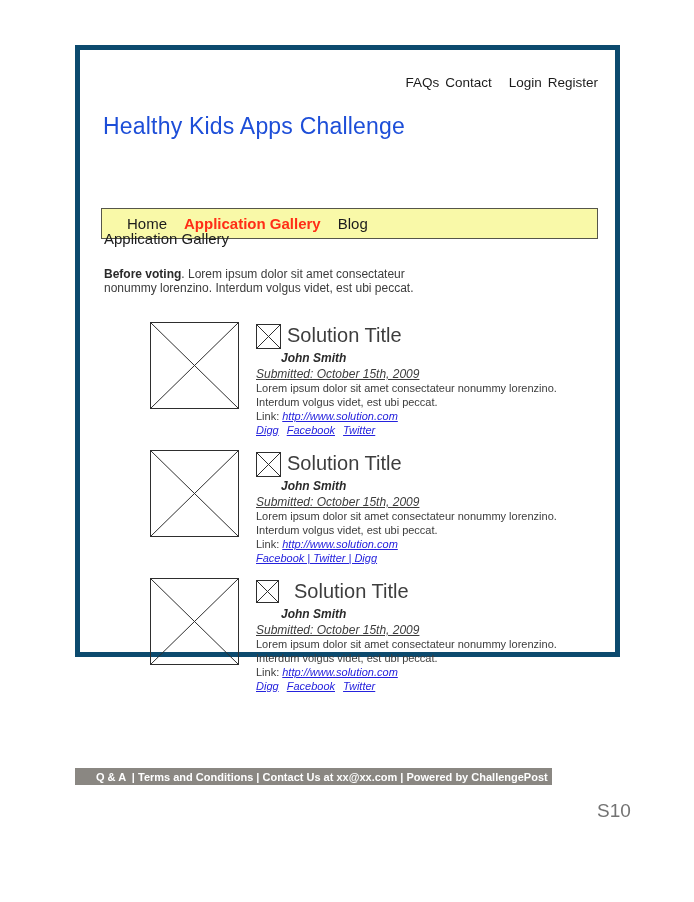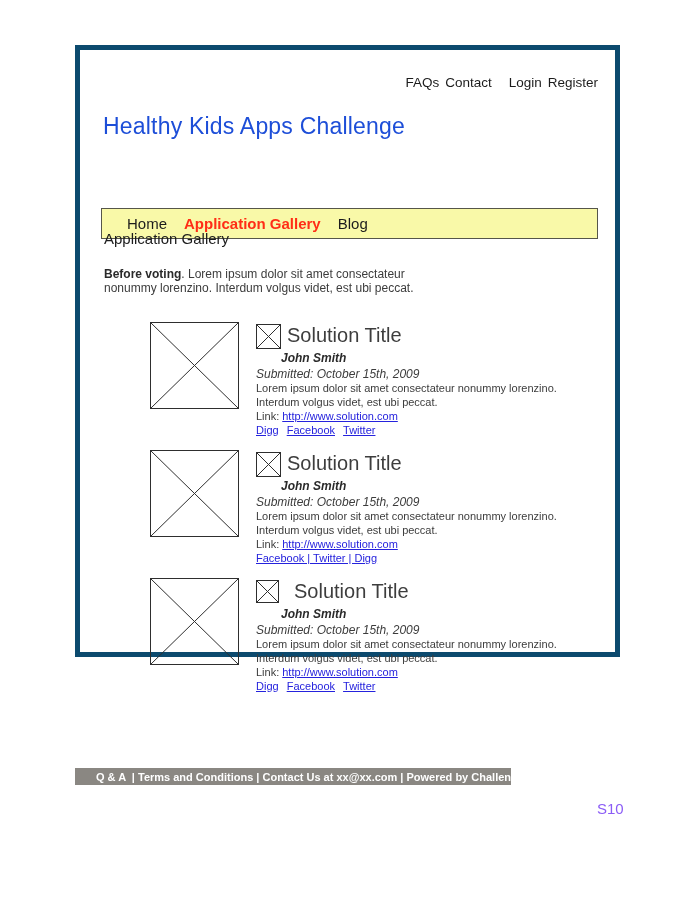--- a/index.html
+++ b/index.html
@@ -125,62 +125,64 @@
     line-height: 14px;
     margin-top: 1px;
     font-style: italic;
   }
   .submitted {
     font-size: 12px;
     font-style: italic;
     color: #3c3c3c;
     line-height: 14px;
     margin-top: 2px;
+    text-decoration: underline;
   }
   .desc {
     font-size: 11px;
     color: #3c3c3c;
     line-height: 14px;
   }
   .linkline {
     font-size: 11px;
     color: #3c3c3c;
     line-height: 14px;
   }
   .linkline .lbl { margin-right: 3px; }
   a.wire-link {
     color: #2522dd;
     text-decoration: underline;
     cursor: pointer;
+    font-style: italic;
   }
   .social {
     font-size: 11px;
     line-height: 14px;
   }
   .social a + a { margin-left: 5px; }
 
   .footer-bar {
     position: absolute;
     left: 75px; top: 768px;
-    width: 436px; height: 17px;
+    width: 477px; height: 17px;
     background: #8a8782;
     color: #ffffff;
     display: flex;
     align-items: center;
     padding-left: 21px;
     font-size: 11px;
     font-weight: 700;
     white-space: pre;
   }
 
   .slide-label {
     position: absolute;
     left: 597px; top: 800px;
-    font-size: 15px;
-    color: #8b5cf6;
+    font-size: 19px;
+    color: #737373;
   }
 </style>
 </head>
 <body>
 
 <div class="frame">
 
   <div class="utility-nav">
     <a>FAQs</a>
     <a>Contact</a>

